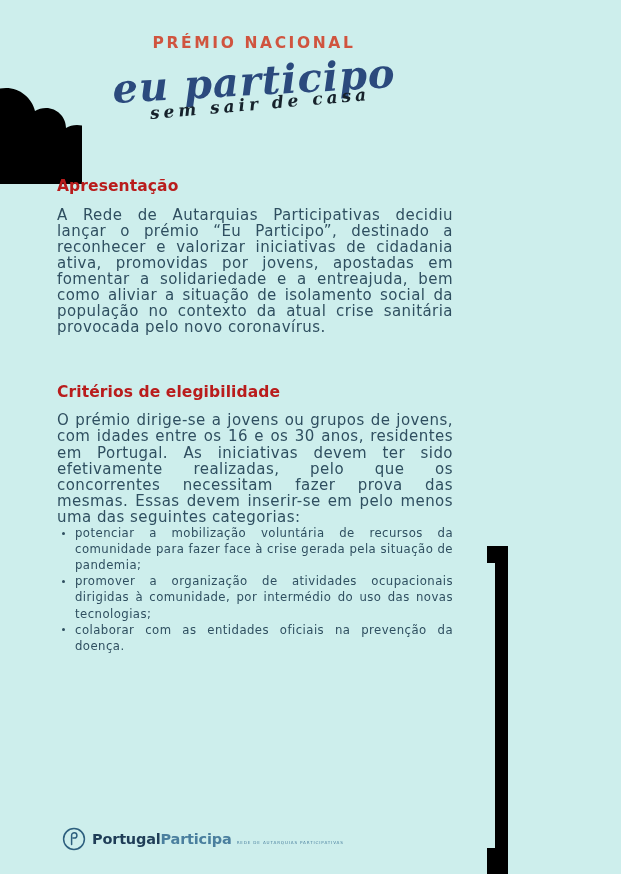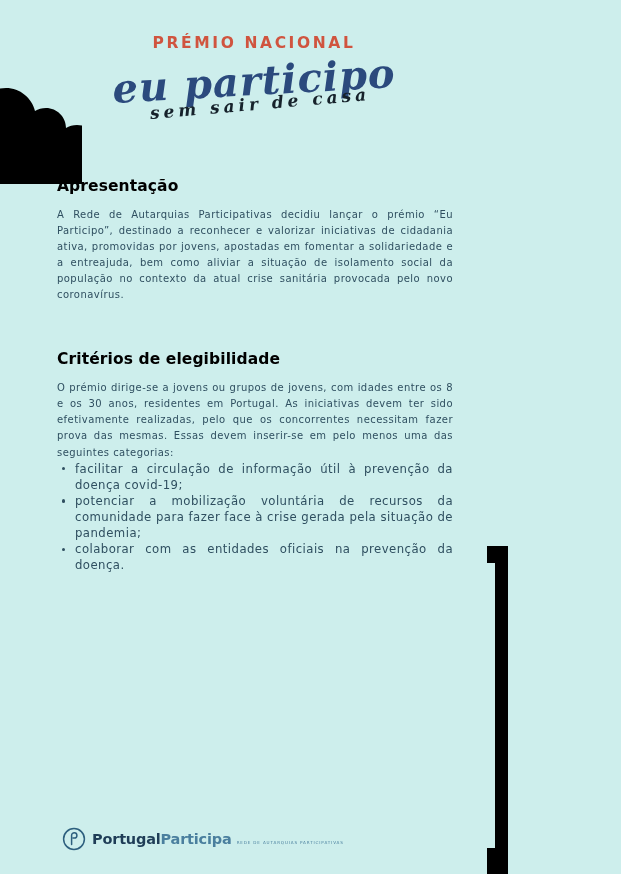--- a/index.html
+++ b/index.html
@@ -119,32 +119,32 @@
   }
 
   
   .content {
     position: absolute;
     left: 57px;
     top: 178px;
     width: 396px;
   }
   .section-title {
-    color: #000000;
+    color: #b91c1c;
     font-size: 15.5px;
     font-weight: bold;
     letter-spacing: 0.1px;
     margin: 0 0 11px 0;
     line-height: 1.15;
   }
   .section + .section { margin-top: 48px; }
 
   .body-text {
     color: #2f4f60;
-    font-size: 10px;
+    font-size: 15px;
     line-height: 16.1px;
     text-align: justify;
     letter-spacing: 0.45px;
     margin: 0;
     -webkit-hyphens: none;
     hyphens: none;
   }
   .body-text + .body-text { margin-top: 0px; }
 
   ul.criteria {
@@ -237,24 +237,24 @@
 
   <div class="content">
 
     <div class="section">
       <h2 class="section-title">Apresentação</h2>
       <p class="body-text">A Rede de Autarquias Participativas decidiu lançar o prémio “Eu Participo”, destinado a reconhecer e valorizar iniciativas de cidadania ativa, promovidas por jovens, apostadas em fomentar a solidariedade e a entreajuda, bem como aliviar a situação de isolamento social da população no contexto da atual crise sanitária provocada pelo novo coronavírus.</p>
     </div>
 
     <div class="section">
       <h2 class="section-title">Critérios de elegibilidade</h2>
-      <p class="body-text">O prémio dirige-se a jovens ou grupos de jovens, com idades entre os 8 e os 30 anos, residentes em Portugal. As iniciativas devem ter sido efetivamente realizadas, pelo que os concorrentes necessitam fazer prova das mesmas. Essas devem inserir-se em pelo menos uma das seguintes categorias:</p>
+      <p class="body-text">O prémio dirige-se a jovens ou grupos de jovens, com idades entre os 16 e os 30 anos, residentes em Portugal. As iniciativas devem ter sido efetivamente realizadas, pelo que os concorrentes necessitam fazer prova das mesmas. Essas devem inserir-se em pelo menos uma das seguintes categorias:</p>
       <ul class="criteria">
-        <li>facilitar a circulação de informação útil à prevenção da doença covid-19;</li>
         <li>potenciar a mobilização voluntária de recursos da comunidade para fazer face à crise gerada pela situação de pandemia;</li>
+        <li>promover a organização de atividades ocupacionais dirigidas à comunidade, por intermédio do uso das novas tecnologias;</li>
         <li>colaborar com as entidades oficiais na prevenção da doença.</li>
       </ul>
     </div>
 
   </div>
 
   <div class="footer-logo">
     <span class="logo-mark">
       <svg width="24" height="24" viewBox="0 0 24 24" xmlns="http://www.w3.org/2000/svg" aria-hidden="true">
         <circle cx="12" cy="12" r="10.4" fill="none" stroke="#2d5f7e" stroke-width="1.5"></circle>

